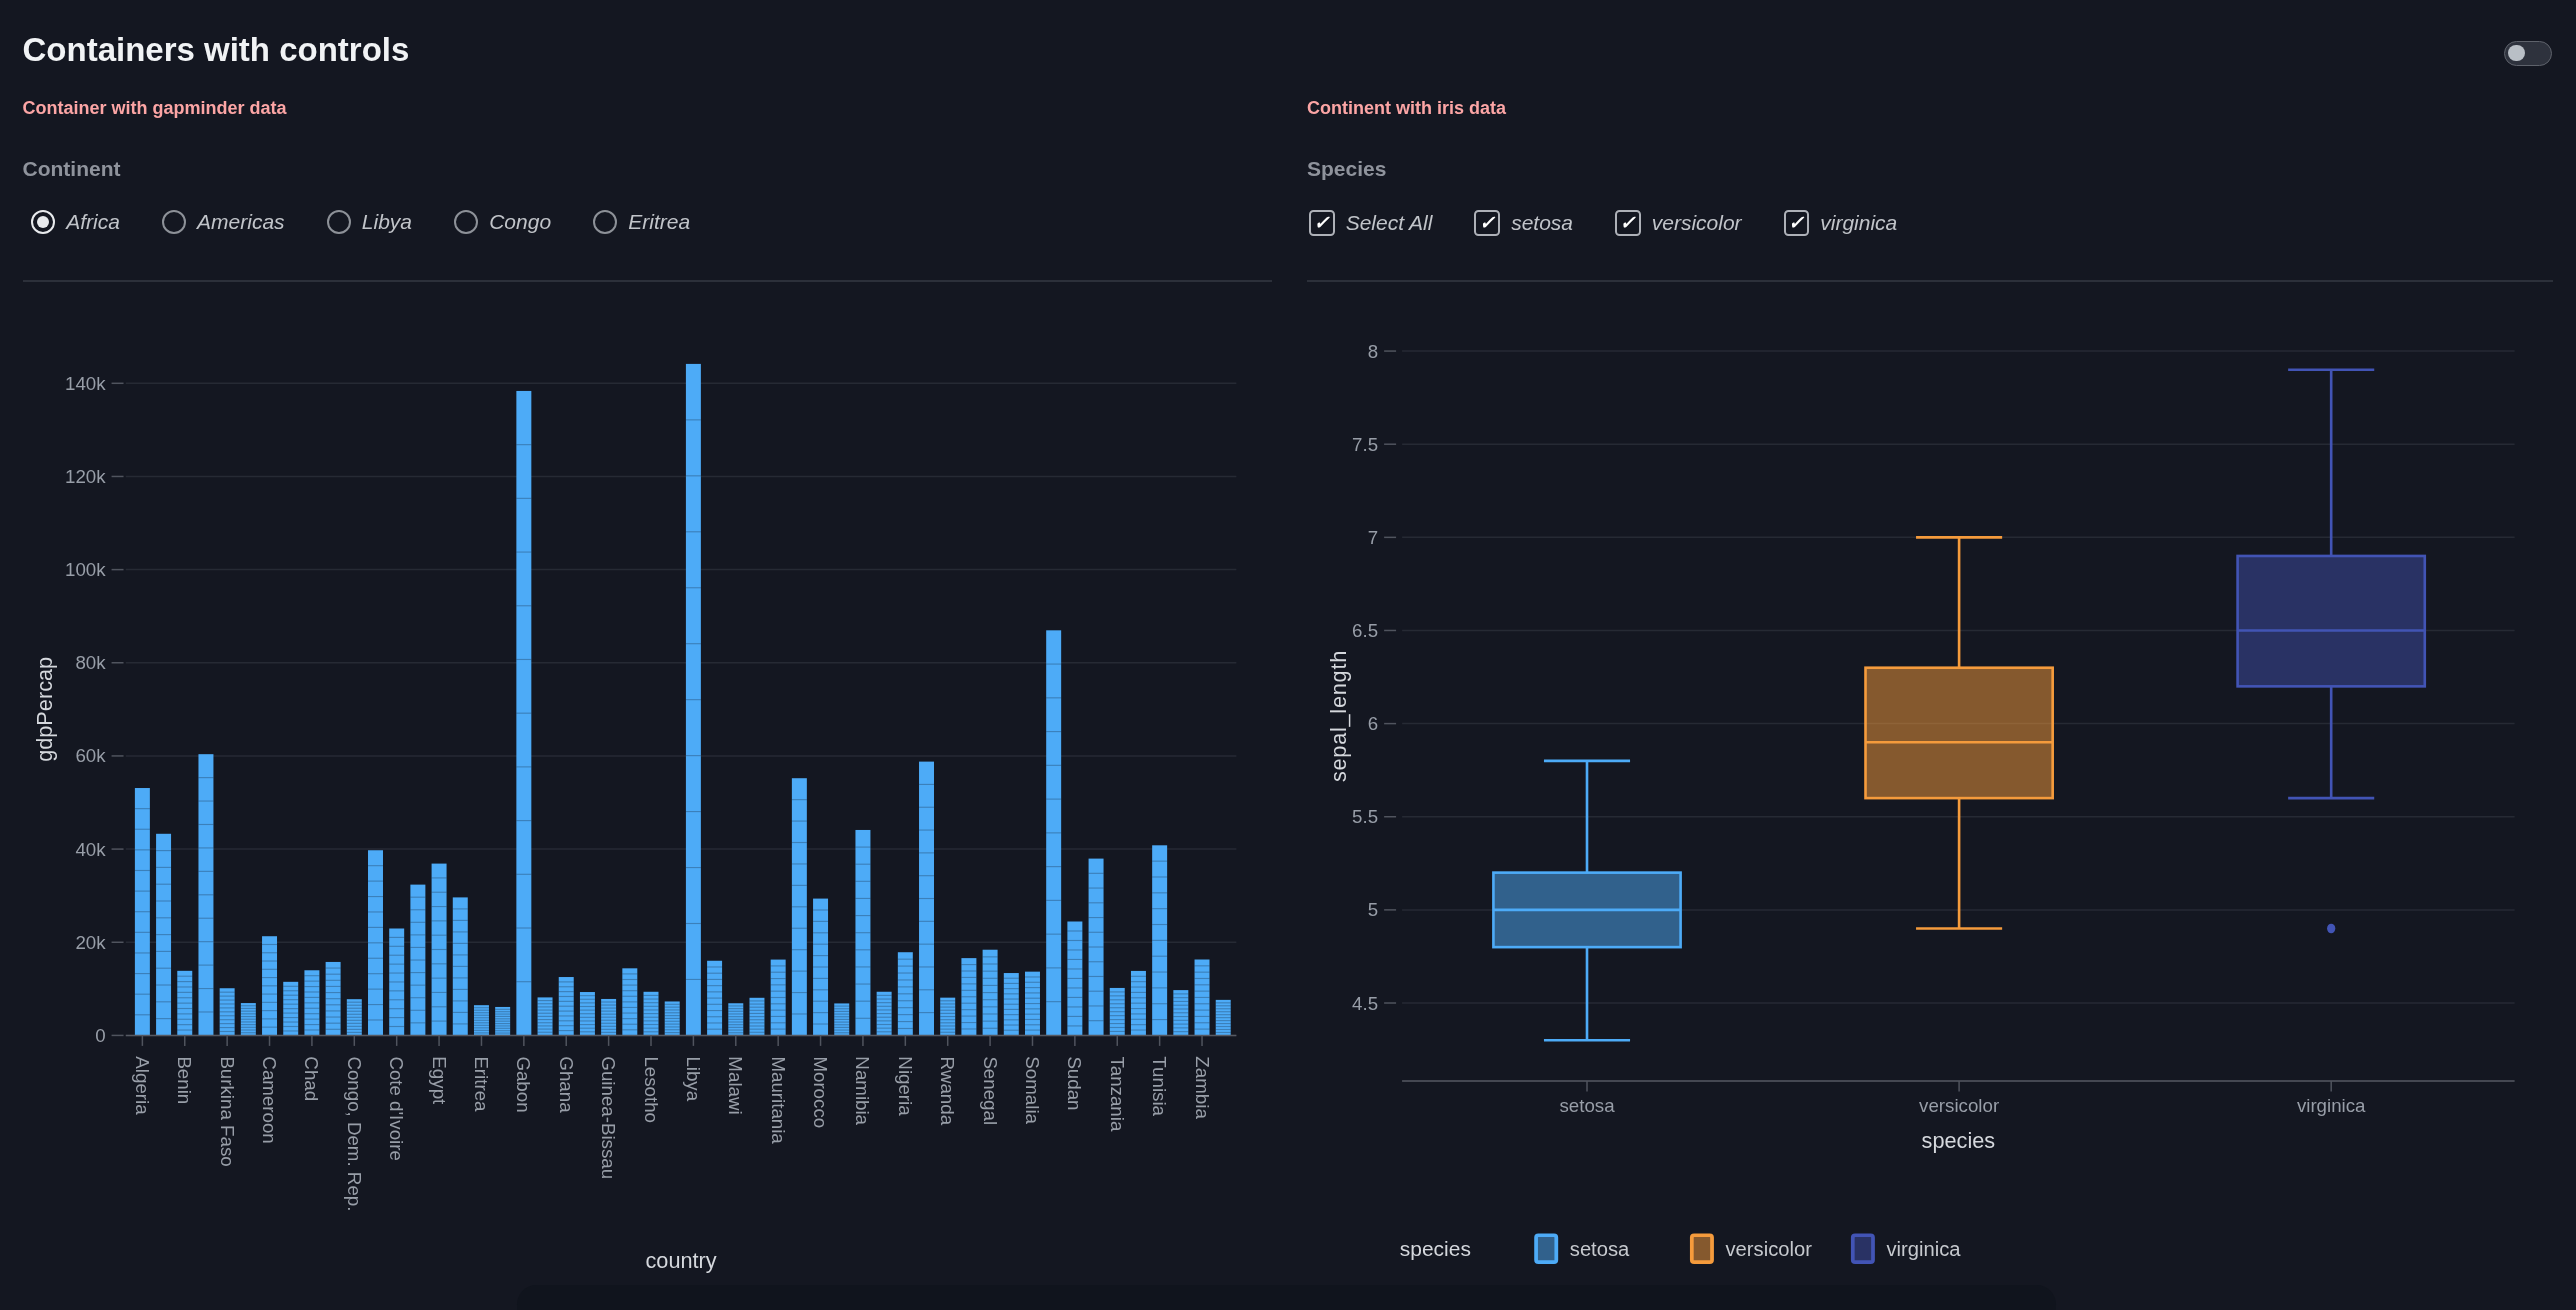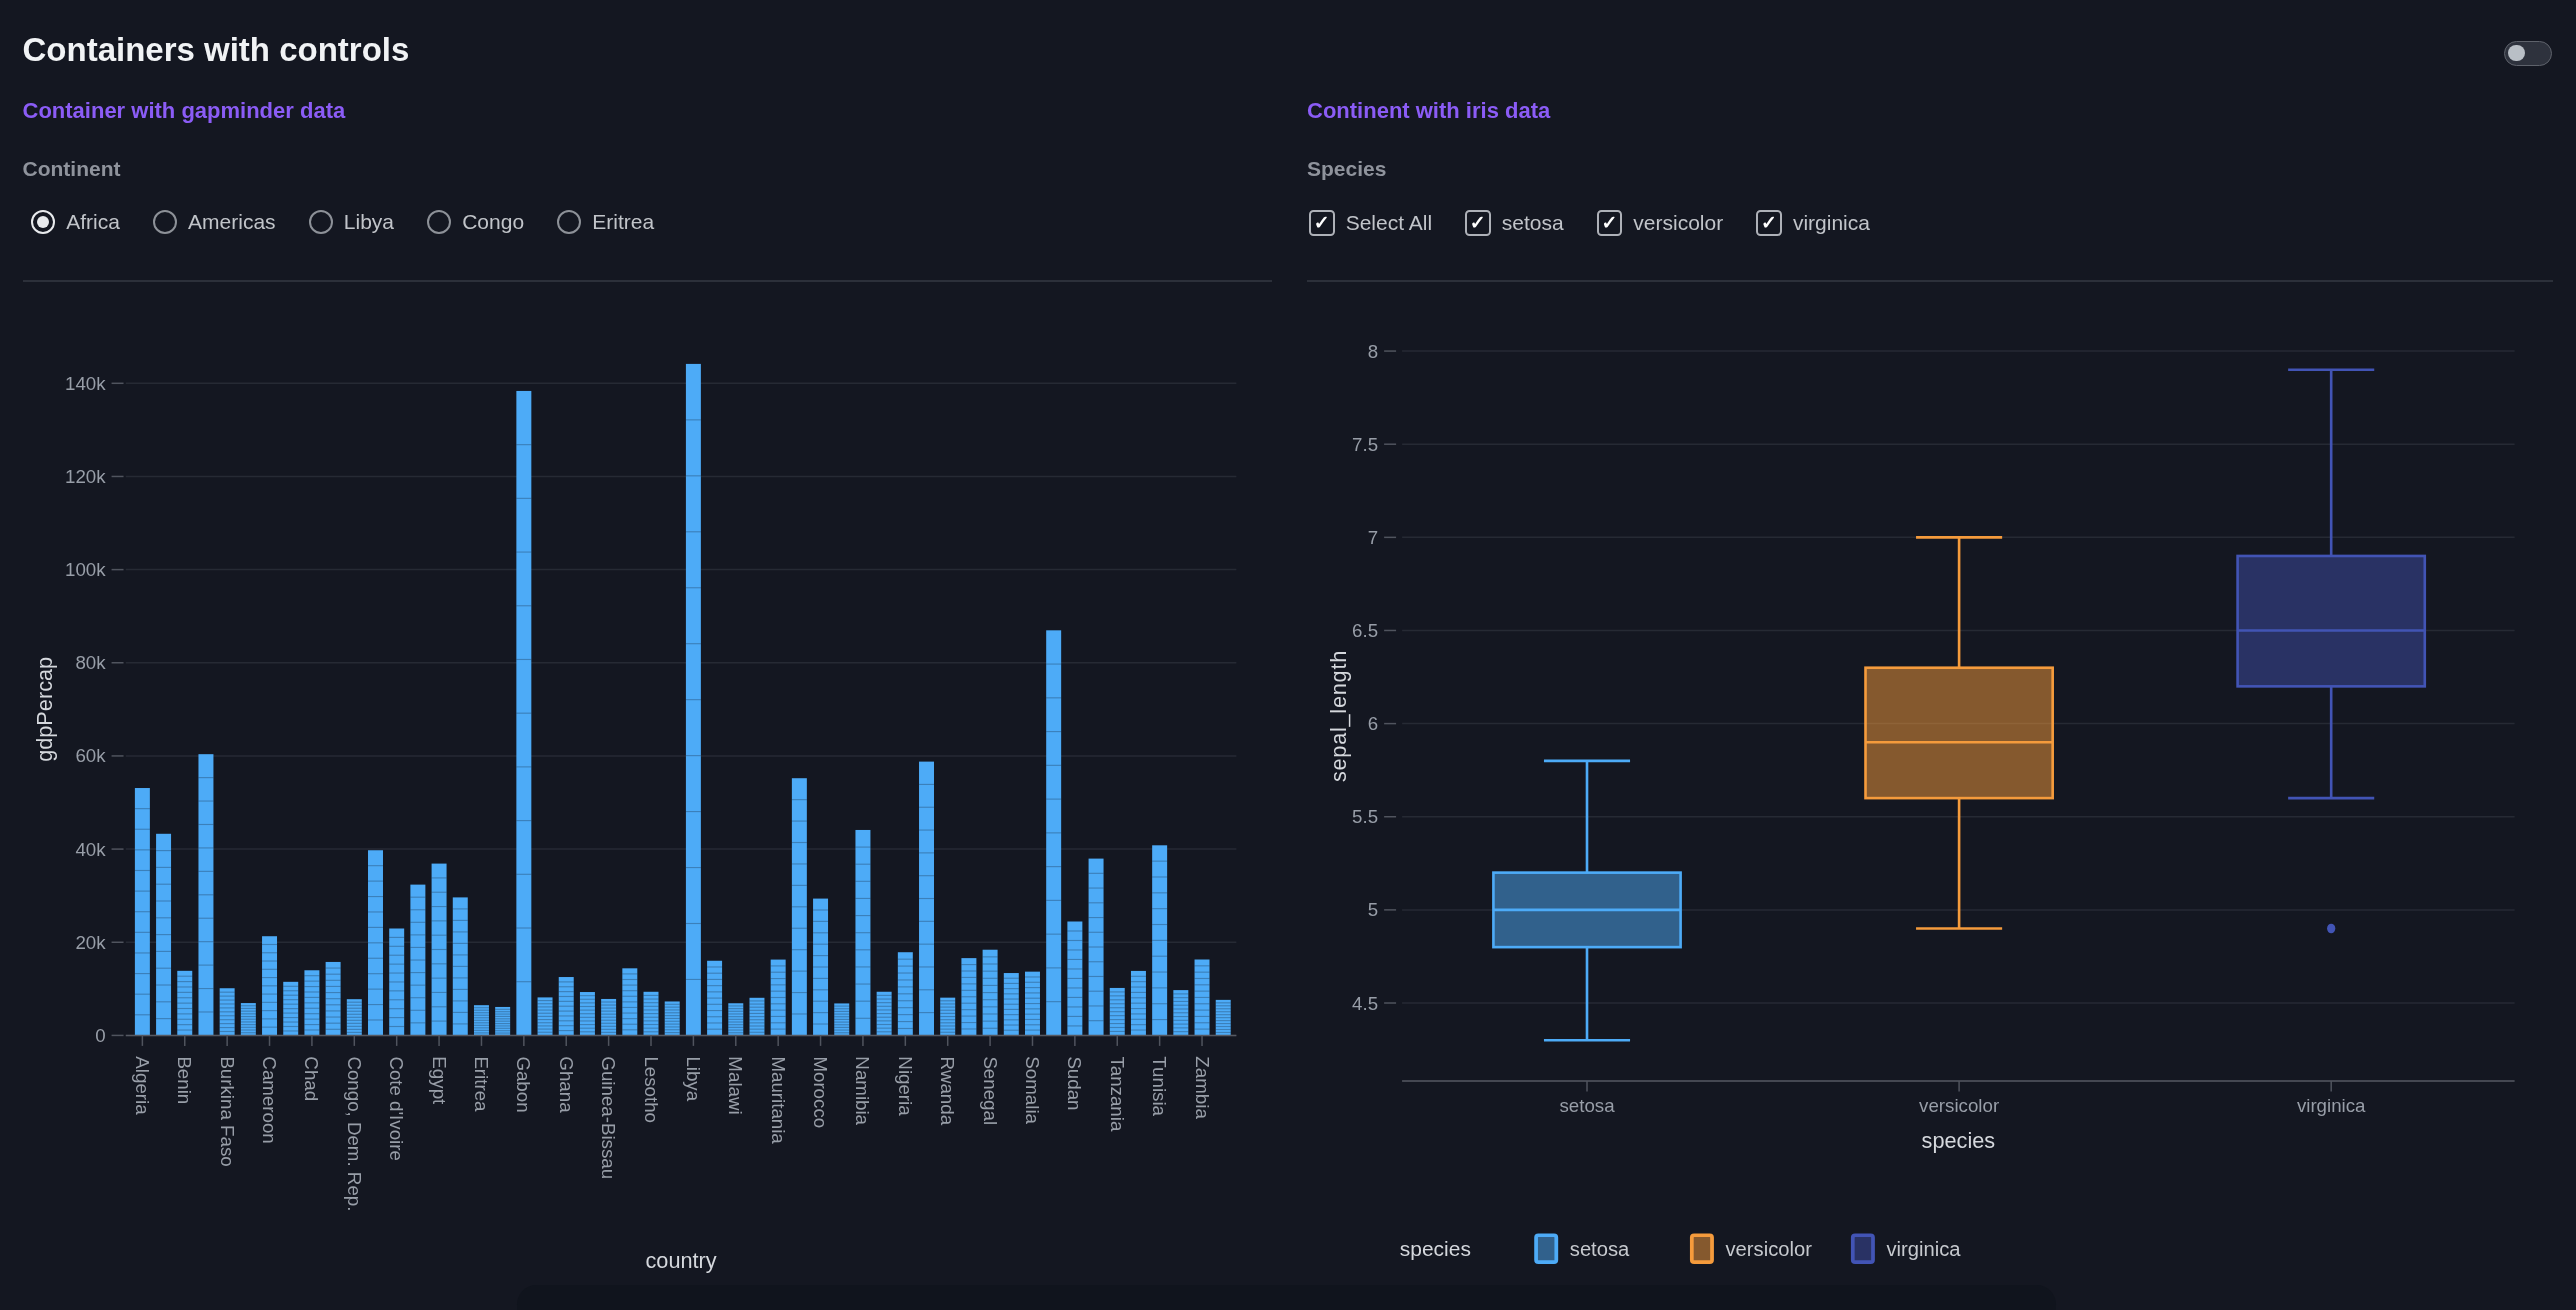--- a/index.html
+++ b/index.html
@@ -8,28 +8,28 @@
     background:#141721;
     font-family:"Liberation Sans",sans-serif;
     -webkit-font-smoothing:antialiased;
   }
   .page-title{
     position:absolute;left:22.5px;top:31px;
     font-size:33px;font-weight:600;color:#f1f3f5;
   }
   .section-title{
     position:absolute;top:98px;
-    font-size:22px;font-weight:600;color:#8b5cf6;
+    font-size:18px;font-weight:600;color:#fca5a5;
   }
   .control-label{
     position:absolute;top:157px;
     font-size:21px;font-weight:700;color:#8f939c;
   }
   .control-row{
-    position:absolute;top:210px;display:flex;align-items:flex-start;gap:33px;
+    position:absolute;top:210px;display:flex;align-items:flex-start;gap:42px;font-style:italic;
   }
   .radio-item,.checkbox-item{display:flex;align-items:center;gap:11.2px;cursor:pointer;}
   .radio-outer{
     width:24px;height:24px;box-sizing:border-box;border-radius:50%;
     border:2.2px solid #8d9198;display:flex;align-items:center;justify-content:center;
     background:transparent;
   }
   .radio-item.selected .radio-outer{border-color:#e8eaed;}
   .radio-dot{width:12px;height:12px;border-radius:50%;background:#e8eaed;display:none;}
   .radio-item.selected .radio-dot{display:block;}

